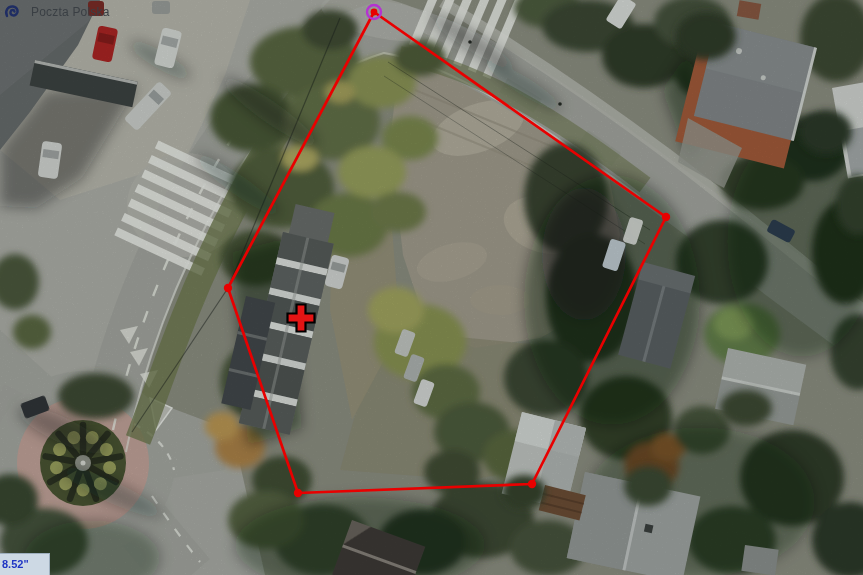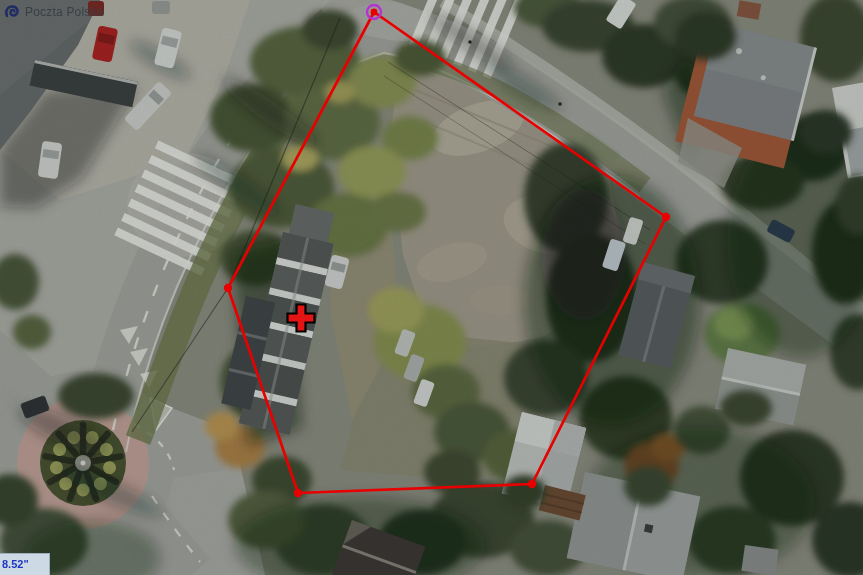--- a/index.html
+++ b/index.html
@@ -1,18 +1,18 @@
 <!DOCTYPE html>
 <html><head>
 <meta charset="utf-8">
 <style>
   html,body{margin:0;padding:0;background:#ffffff;}
   .stage{position:relative;width:863px;height:575px;overflow:hidden;font-family:"Liberation Sans",sans-serif;background:#8f9183;}
   svg.layer{position:absolute;left:0;top:0;}
-  .watermark{position:absolute;top:3px;left:3px;display:flex;align-items:center;gap:4px;color:#3a3f44;font-size:12px;letter-spacing:.2px;}
+  .watermark{position:absolute;top:3px;left:3px;display:flex;align-items:center;gap:10px;color:#3a3f44;font-size:12px;letter-spacing:.2px;}
   .watermark svg{display:block;}
   .coord-box{position:absolute;left:0;bottom:0;background:#cdd9e4;border:1px solid #9eafbe;border-left:none;border-bottom:none;color:#1f35c4;font-weight:bold;font-size:11px;line-height:14px;padding:3px 7px 4px 2px;min-width:40px;}
 </style>
 </head>
 <body>
 
 <div class="stage">
 
   <svg class="layer" width="863" height="575" viewBox="0 0 863 575">
     <defs>

